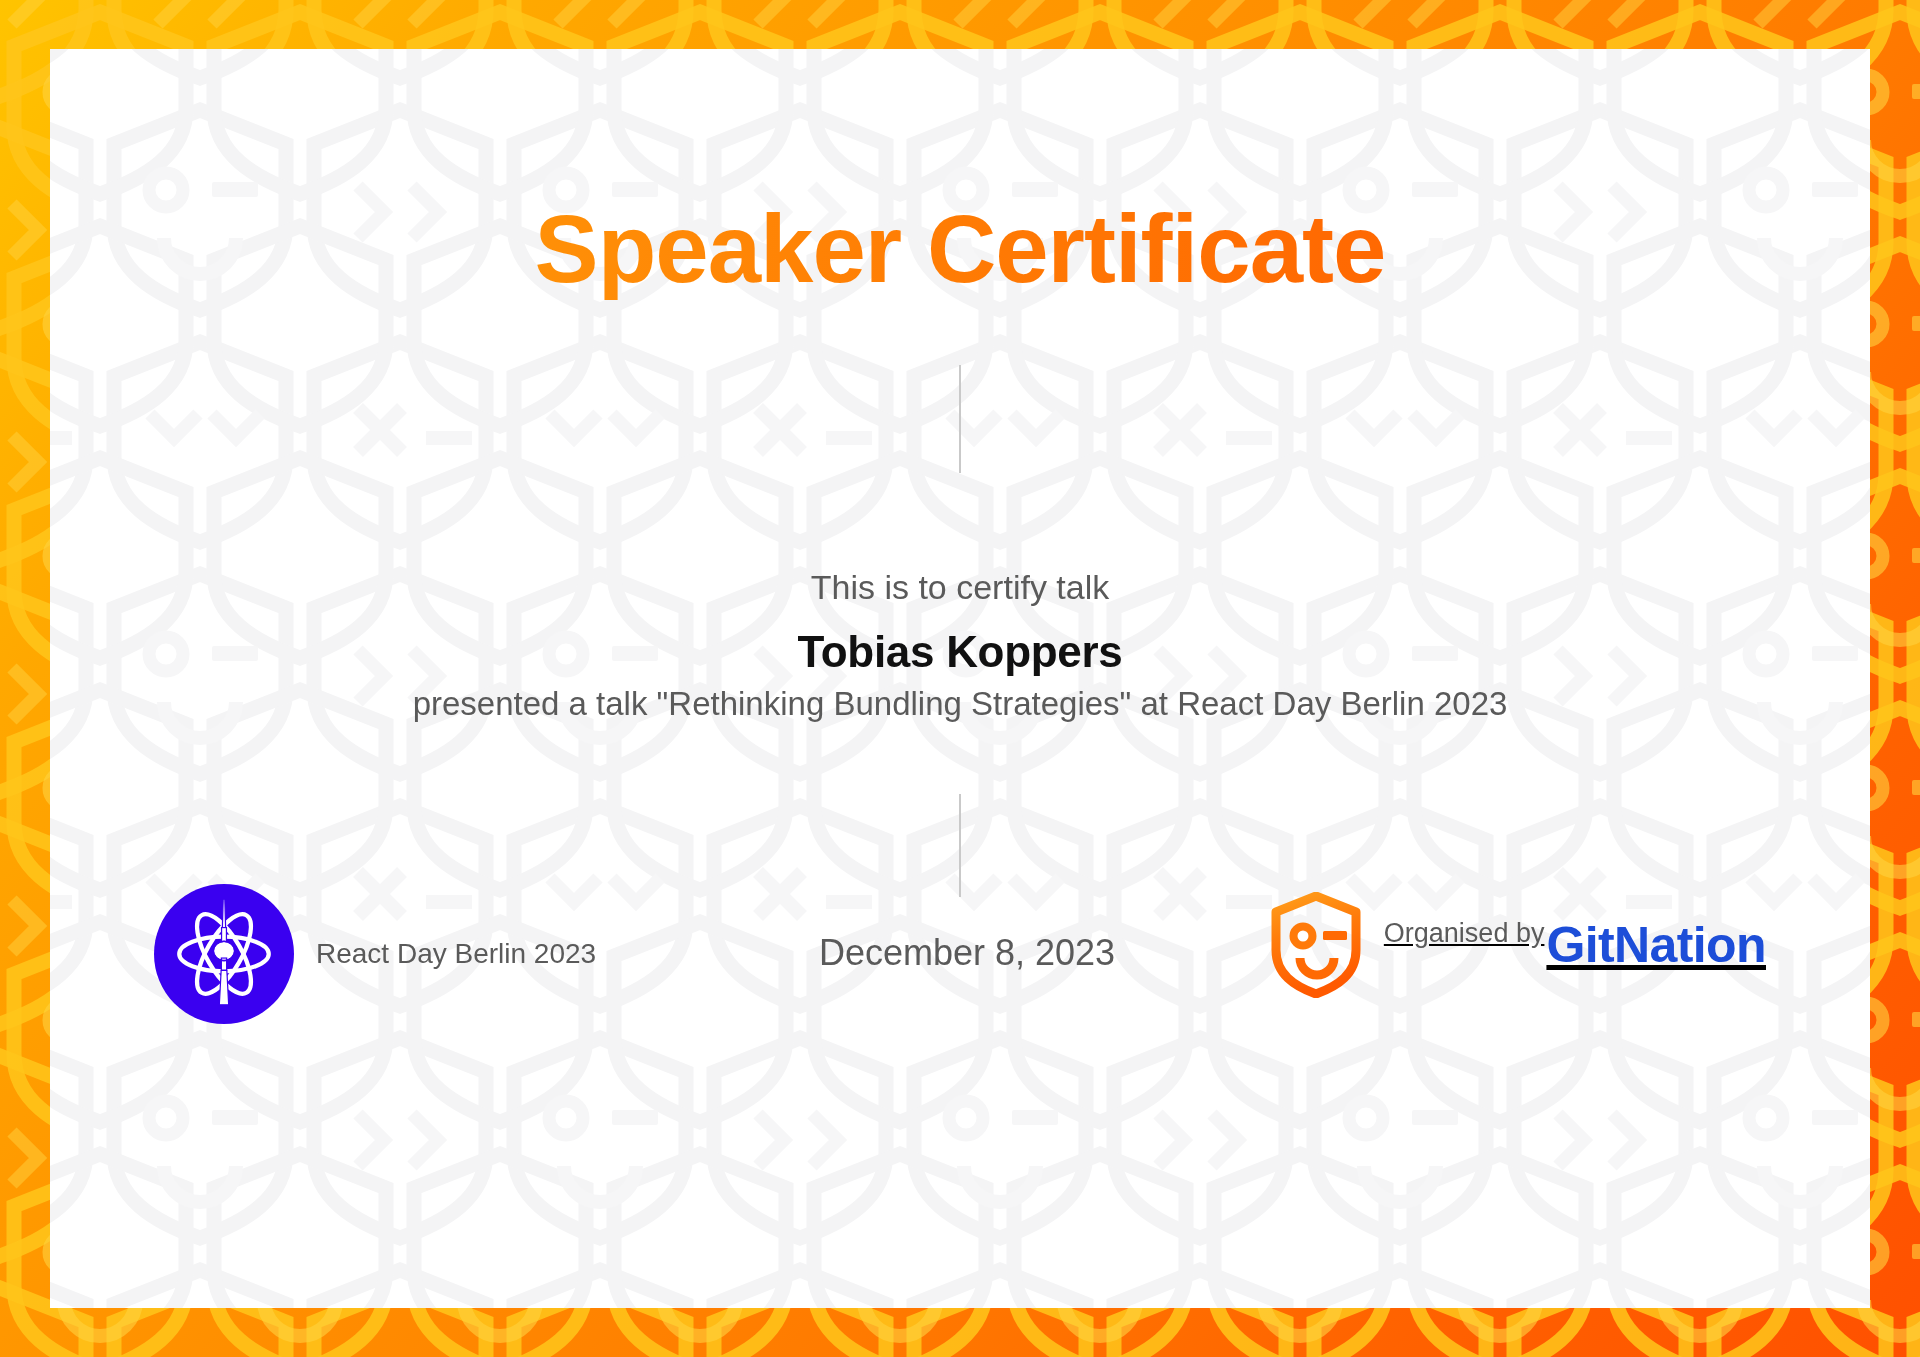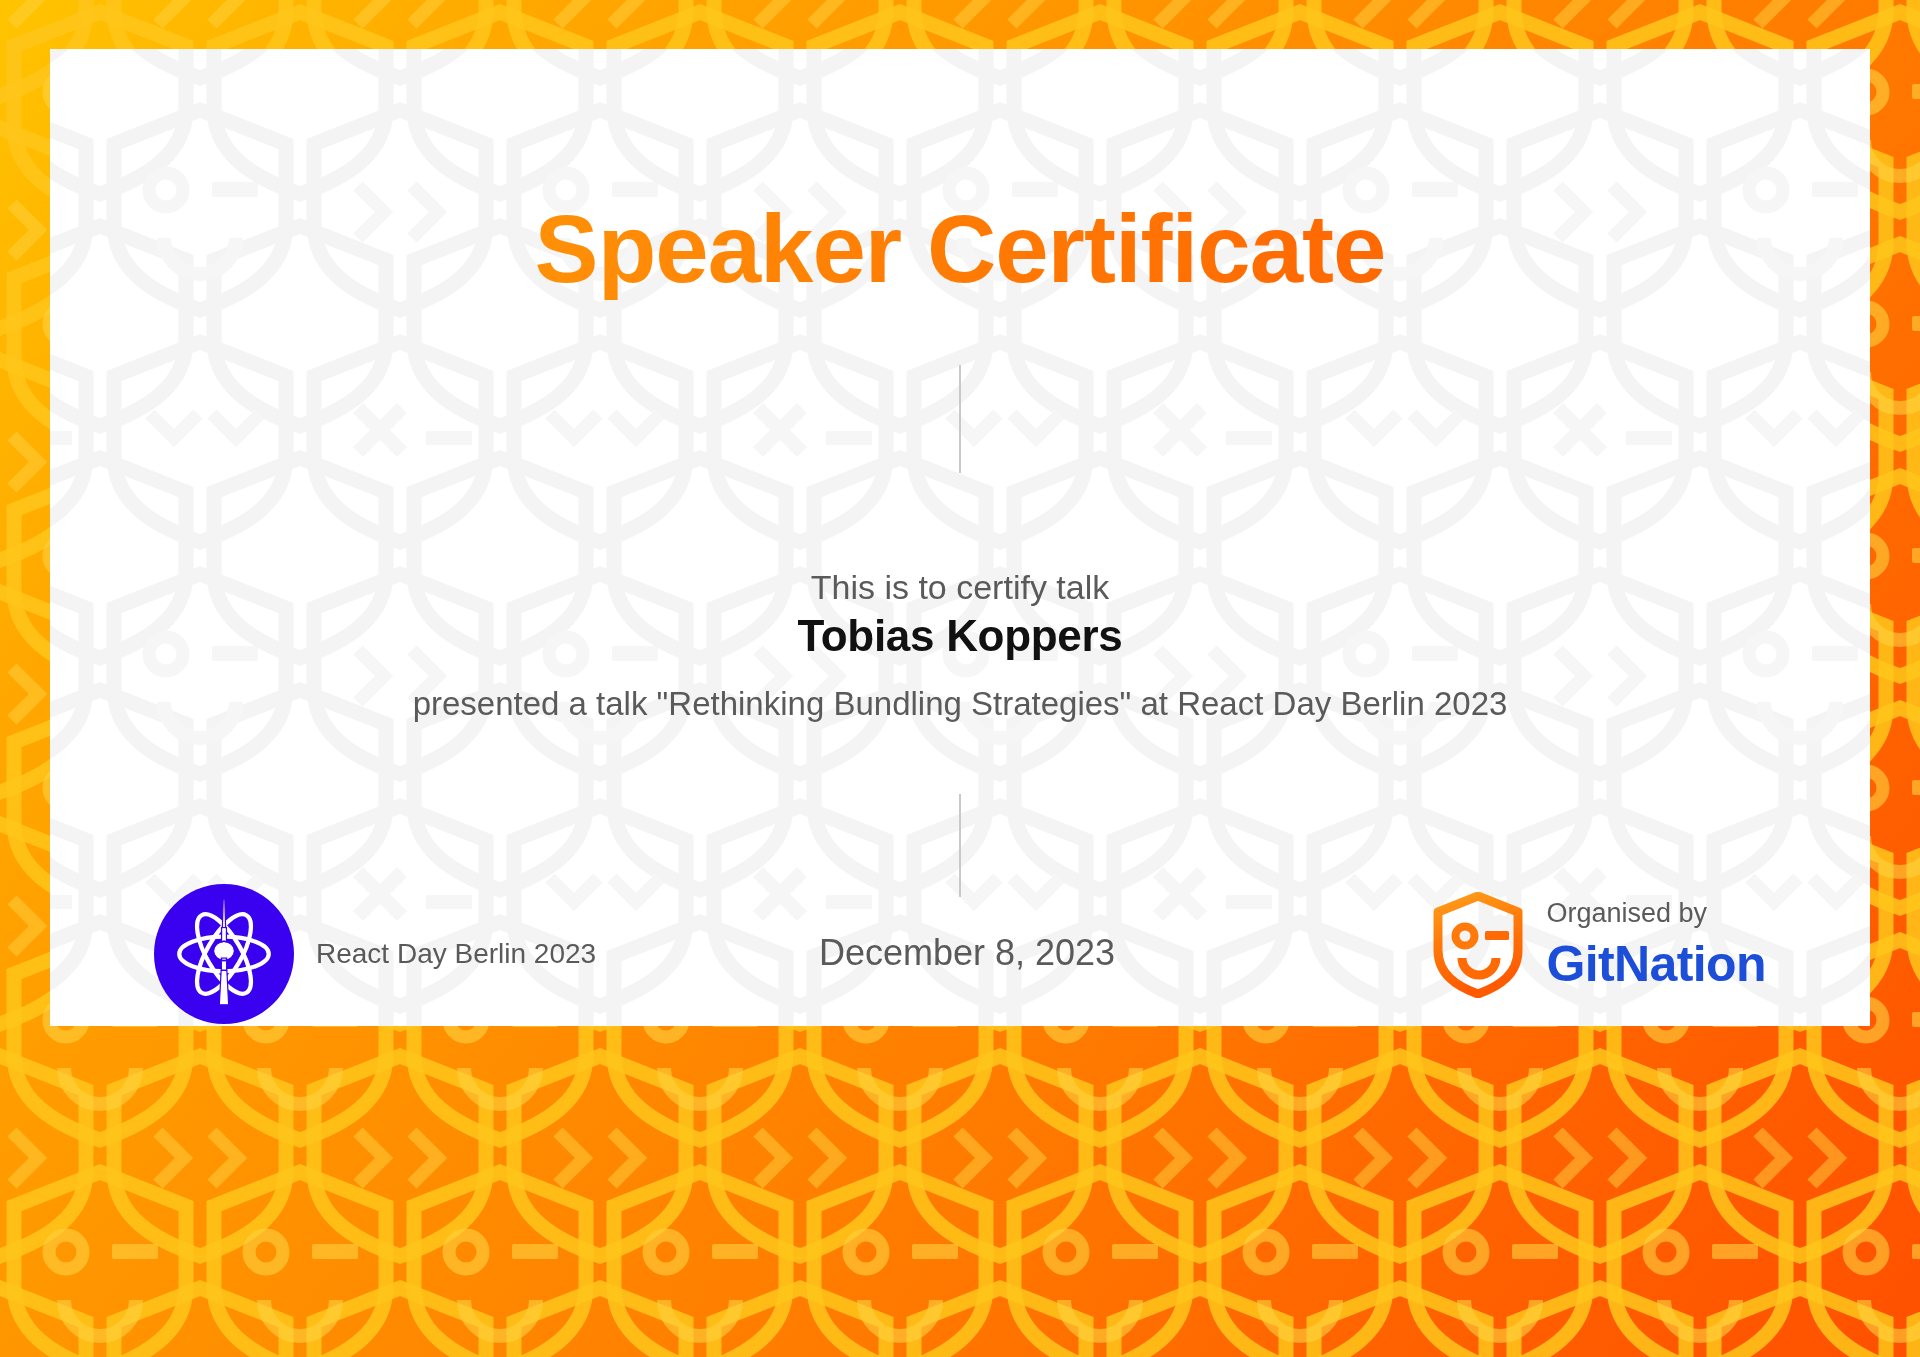--- a/index.html
+++ b/index.html
@@ -21,21 +21,21 @@
   .border-pattern {
     position:absolute; inset:0;
     z-index:1;
     opacity:1;
   }
 
   
   #card {
     position:absolute;
     left:50px; top:49px;
-    width:1820px; height:977px;
+    width:1820px; height:1259px;
     background:#FFFFFF;
     z-index:5;
     overflow:hidden;
   }
   .card-pattern {
     position:absolute; inset:0;
     z-index:1;
   }
   .card-content {
     position:absolute; inset:0;
@@ -74,21 +74,21 @@
   #certify-line {
     position:absolute;
     left:0; right:0; top:519px;
     text-align:center;
     font-size:34px;
     color:#5A5A5A;
     font-weight:400;
   }
   #recipient-name {
     position:absolute;
-    left:0; right:0; top:562px;
+    left:0; right:0; top:578px;
     text-align:center;
     font-size:44px;
     font-weight:bold;
     color:#111111;
     letter-spacing:-0.3px;
   }
   #talk-line {
     position:absolute;
     left:0; right:0; top:636px;
     text-align:center;
@@ -136,21 +136,21 @@
   }
 
   
   #organiser-block {
     position:absolute;
     right:104px; top:8px;
     display:flex; align-items:center;
     gap:22px;
   }
   #organiser-logo { width:92px; height:106px; flex:none; }
-  #organiser-text { display:flex; flex-direction:column; gap:8px; }
+  #organiser-text { display:flex; flex-direction:row; gap:2px;text-decoration:underline; }
   #organised-by-label {
     font-size:27px;
     color:#5A5A5A;
     line-height:1.15;
   }
   #organiser-name {
     font-size:50px;
     font-weight:bold;
     color:#1d4ed8;
     letter-spacing:-0.6px;

